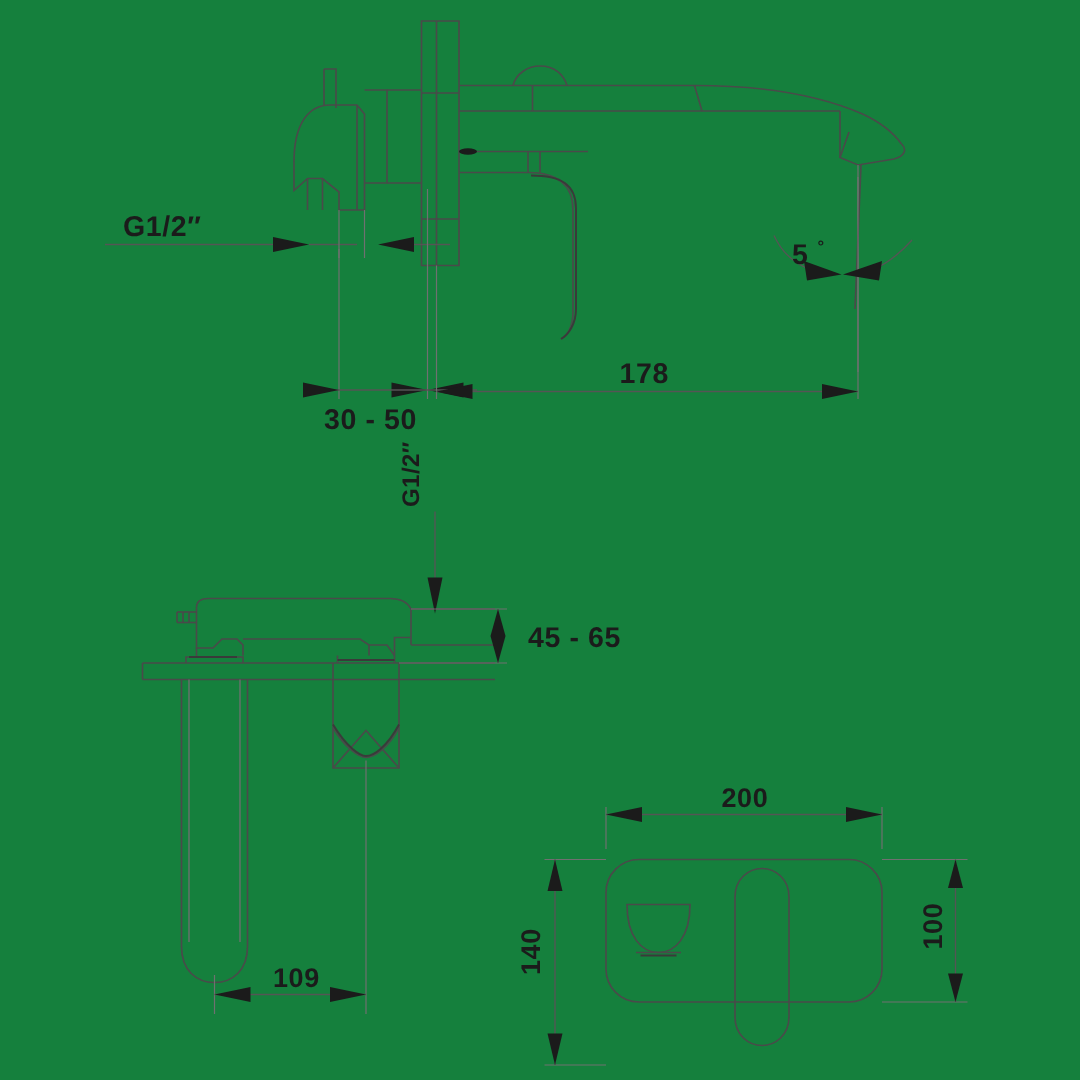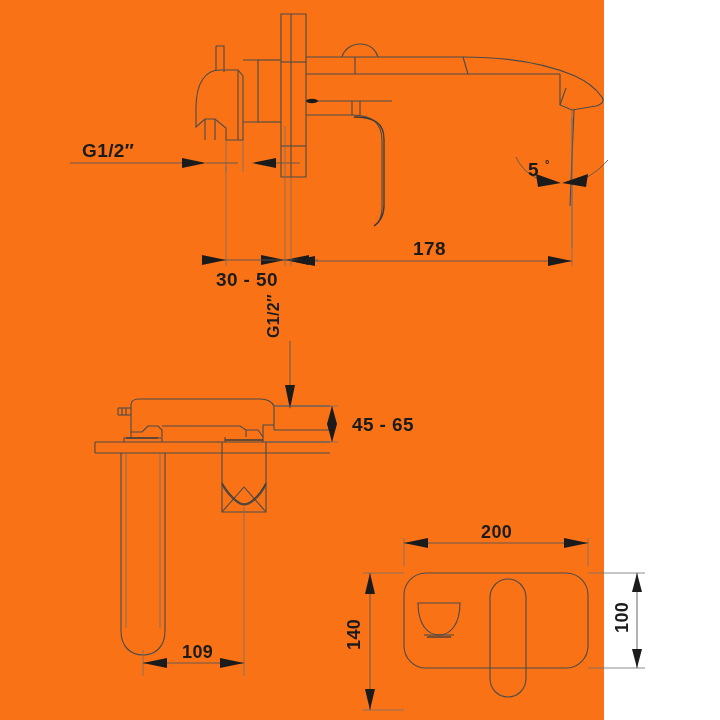--- a/index.html
+++ b/index.html
@@ -1,18 +1,18 @@
 <!DOCTYPE html>
 <html><head>
 <meta charset="utf-8">
 <style>
   html,body{margin:0;padding:0;background:#ffffff;}
   body{width:720px;height:720px;overflow:hidden;
        font-family:"Liberation Sans",sans-serif;}
-  #sheet{position:relative;width:604px;height:720px;background:#f97316;}
+  #sheet{position:relative;width:720px;height:720px;background:#15803d;}
   svg{display:block;}
   .ln{fill:none;stroke:#4a4a4a;stroke-width:1.1;}
   .ln-h{fill:none;stroke:#3a3a3a;stroke-width:1.3;}
   .ln-t{fill:none;stroke:#6f6f6f;stroke-width:0.9;}
   .dim{fill:none;stroke:#555;stroke-width:0.9;}
   .ext{fill:none;stroke:#707070;stroke-width:0.8;}
   .ahead{fill:#1b1b1b;stroke:none;}
   .txt{fill:#1b1b1b;font-family:"Liberation Sans",sans-serif;font-weight:600;}
   .t18{font-size:19px;letter-spacing:0.4px;}
   .t17{font-size:18px;letter-spacing:0.4px;}

